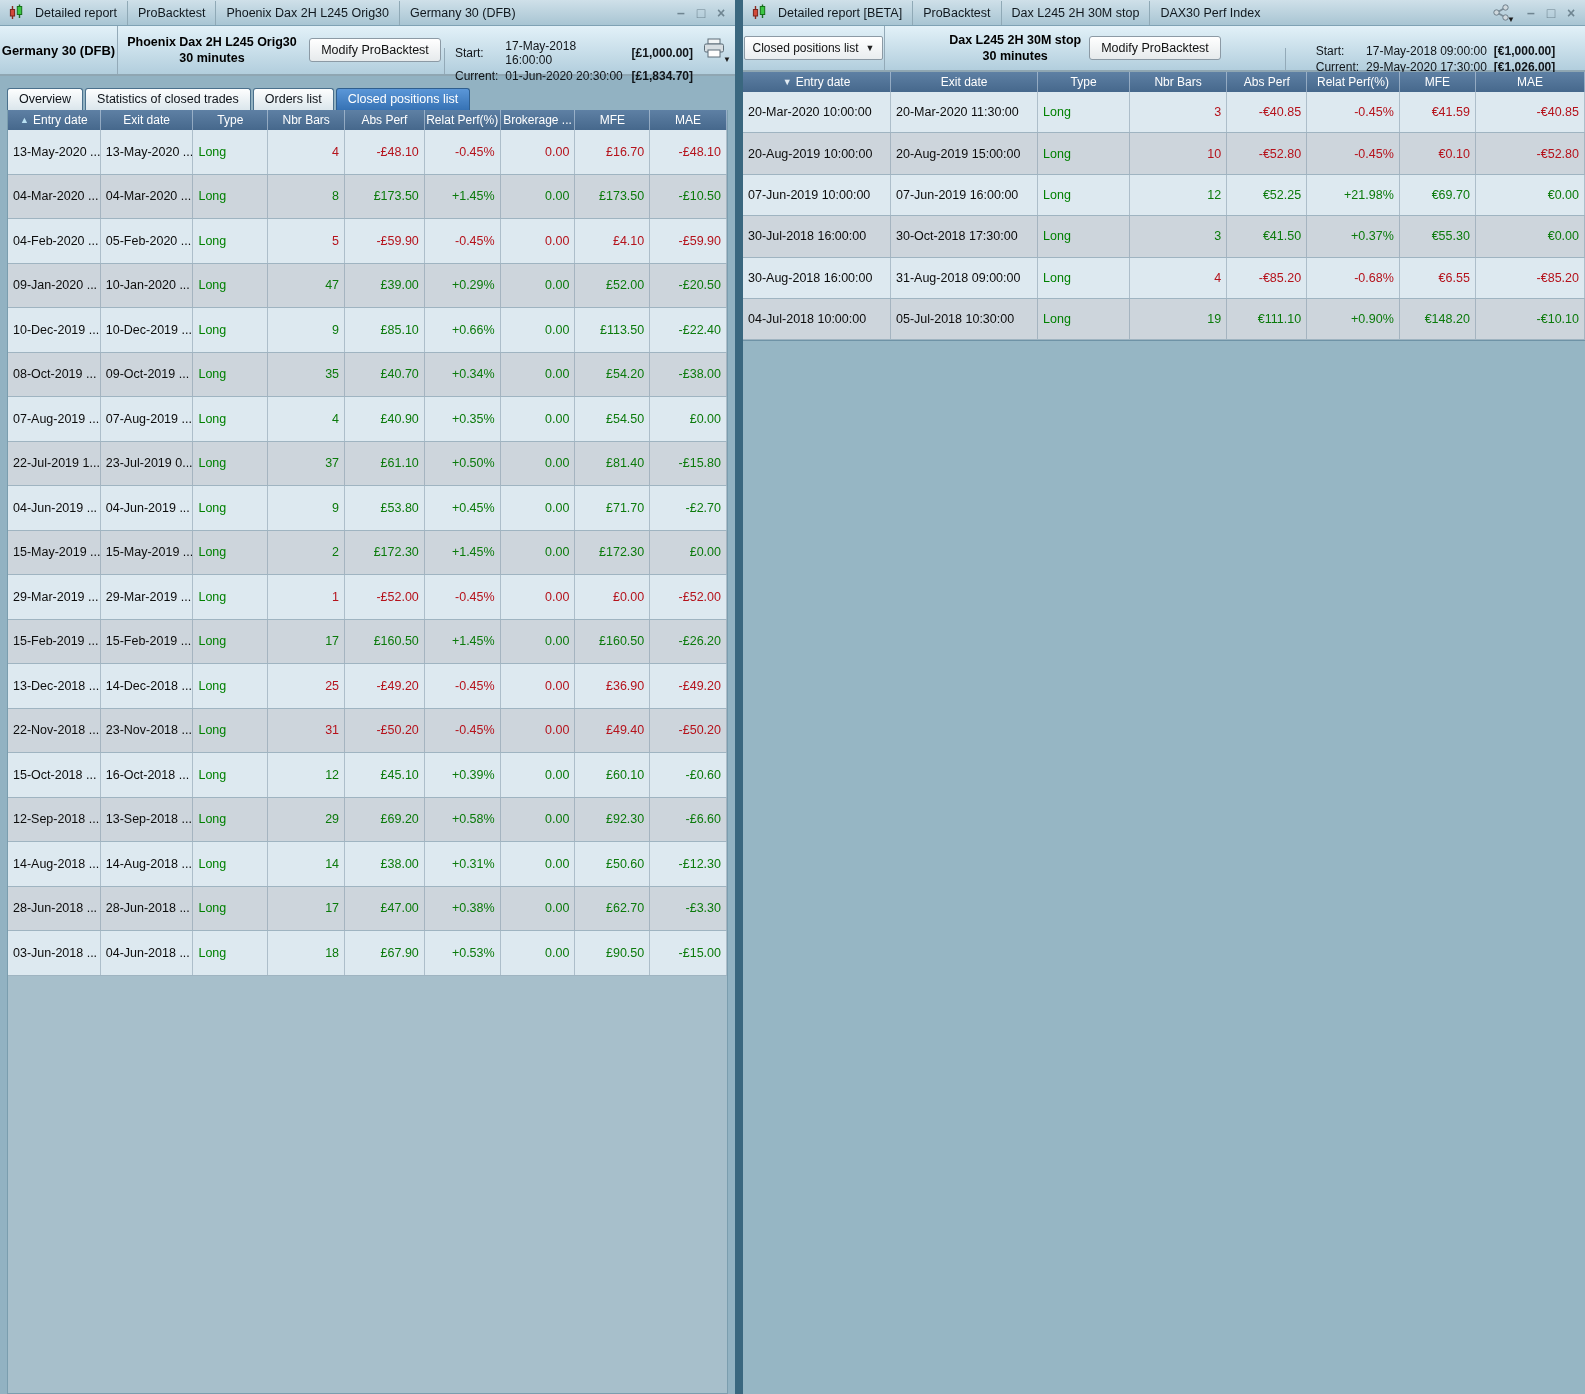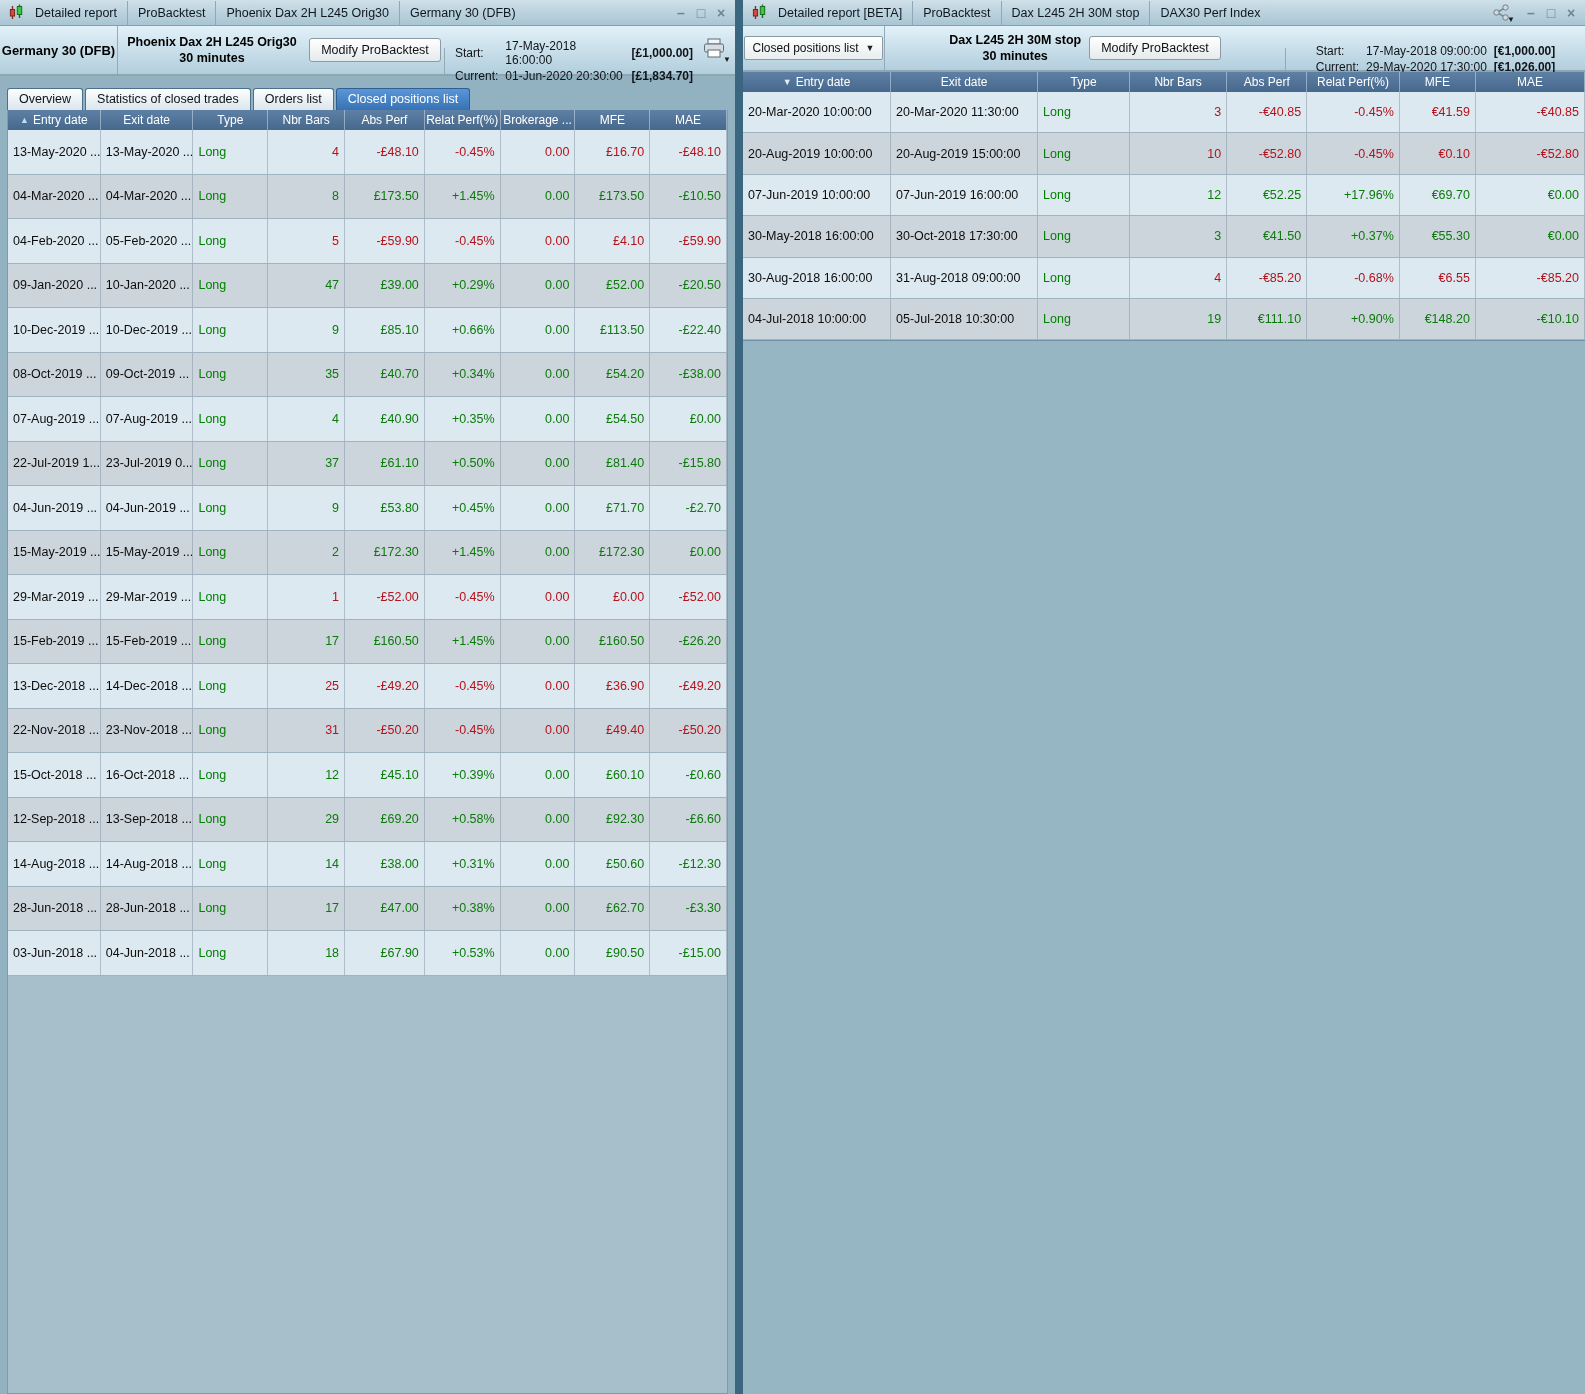--- a/index.html
+++ b/index.html
@@ -533,26 +533,26 @@
             <div class="cell num" style="width: 95px;">-0.45%</div>
             <div class="cell num" style="width: 78px;">€0.10</div>
             <div class="cell num" style="width: 112px;">-€52.80</div>
           </div>
           <div class="trow light profit rh">
             <div class="cell date" style="width: 152px;">07-Jun-2019 10:00:00</div>
             <div class="cell date" style="width: 151px;">07-Jun-2019 16:00:00</div>
             <div class="cell type" style="width: 94px;">Long</div>
             <div class="cell num" style="width: 100px;">12</div>
             <div class="cell num" style="width: 82px;">€52.25</div>
-            <div class="cell num" style="width: 95px;">+17.96%</div>
+            <div class="cell num" style="width: 95px;">+21.98%</div>
             <div class="cell num" style="width: 78px;">€69.70</div>
             <div class="cell num" style="width: 112px;">€0.00</div>
           </div>
           <div class="trow alt profit rh">
-            <div class="cell date" style="width: 152px;">30-May-2018 16:00:00</div>
+            <div class="cell date" style="width: 152px;">30-Jul-2018 16:00:00</div>
             <div class="cell date" style="width: 151px;">30-Oct-2018 17:30:00</div>
             <div class="cell type" style="width: 94px;">Long</div>
             <div class="cell num" style="width: 100px;">3</div>
             <div class="cell num" style="width: 82px;">€41.50</div>
             <div class="cell num" style="width: 95px;">+0.37%</div>
             <div class="cell num" style="width: 78px;">€55.30</div>
             <div class="cell num" style="width: 112px;">€0.00</div>
           </div>
           <div class="trow light loss rh">
             <div class="cell date" style="width: 152px;">30-Aug-2018 16:00:00</div>

